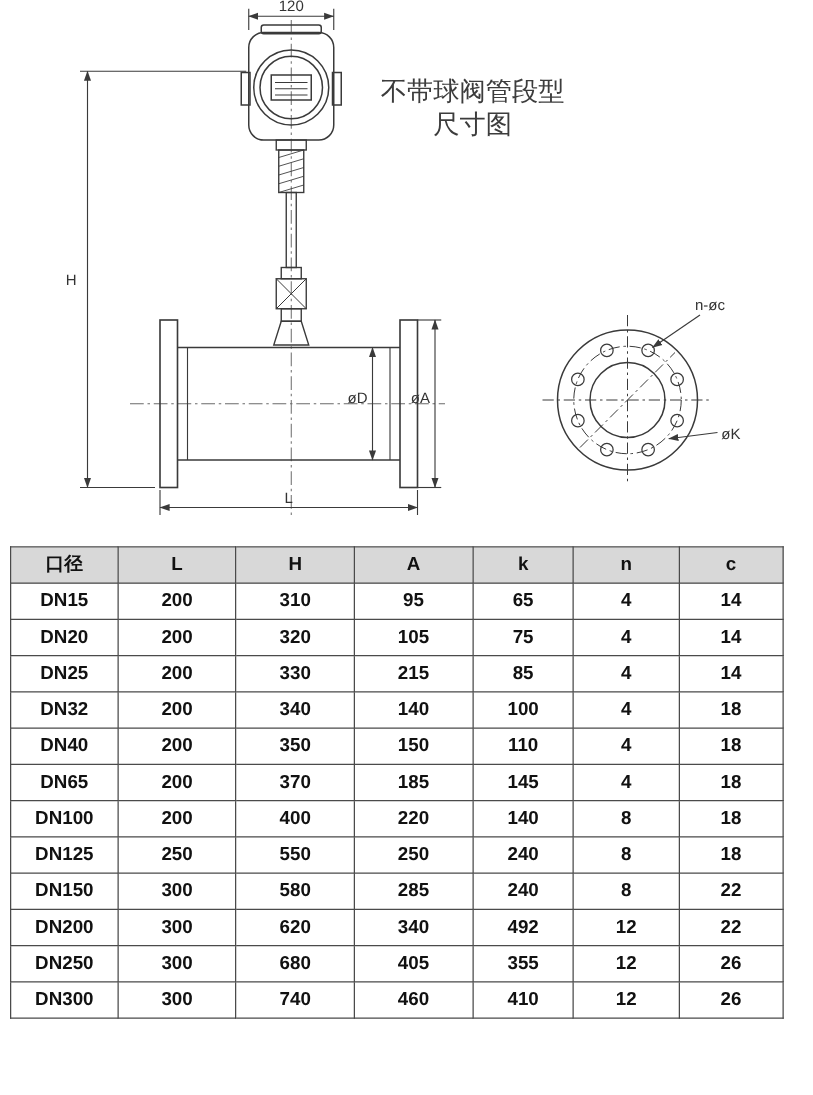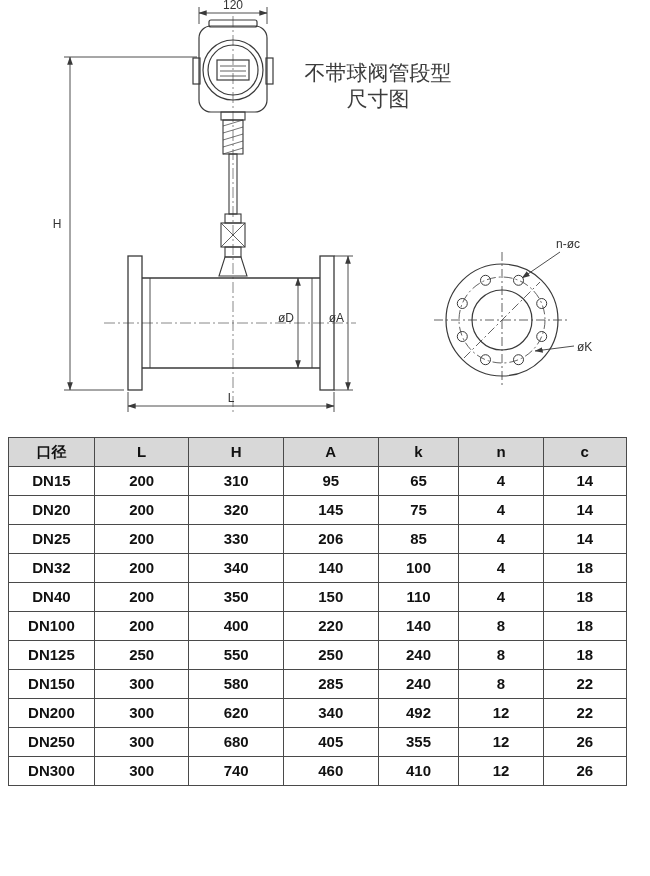--- a/index.html
+++ b/index.html
@@ -173,49 +173,58 @@
           <td>310</td>
           <td>95</td>
           <td>65</td>
           <td>4</td>
           <td>14</td>
         </tr>
         <tr>
           <td>DN20</td>
           <td>200</td>
           <td>320</td>
-          <td>145</td>
+          <td>105</td>
           <td>75</td>
           <td>4</td>
           <td>14</td>
         </tr>
         <tr>
           <td>DN25</td>
           <td>200</td>
           <td>330</td>
-          <td>206</td>
+          <td>215</td>
           <td>85</td>
           <td>4</td>
           <td>14</td>
         </tr>
         <tr>
           <td>DN32</td>
           <td>200</td>
           <td>340</td>
           <td>140</td>
           <td>100</td>
           <td>4</td>
           <td>18</td>
         </tr>
         <tr>
           <td>DN40</td>
           <td>200</td>
           <td>350</td>
           <td>150</td>
           <td>110</td>
+          <td>4</td>
+          <td>18</td>
+        </tr>
+        <tr>
+          <td>DN65</td>
+          <td>200</td>
+          <td>370</td>
+          <td>185</td>
+          <td>145</td>
           <td>4</td>
           <td>18</td>
         </tr>
         <tr>
           <td>DN100</td>
           <td>200</td>
           <td>400</td>
           <td>220</td>
           <td>140</td>
           <td>8</td>

